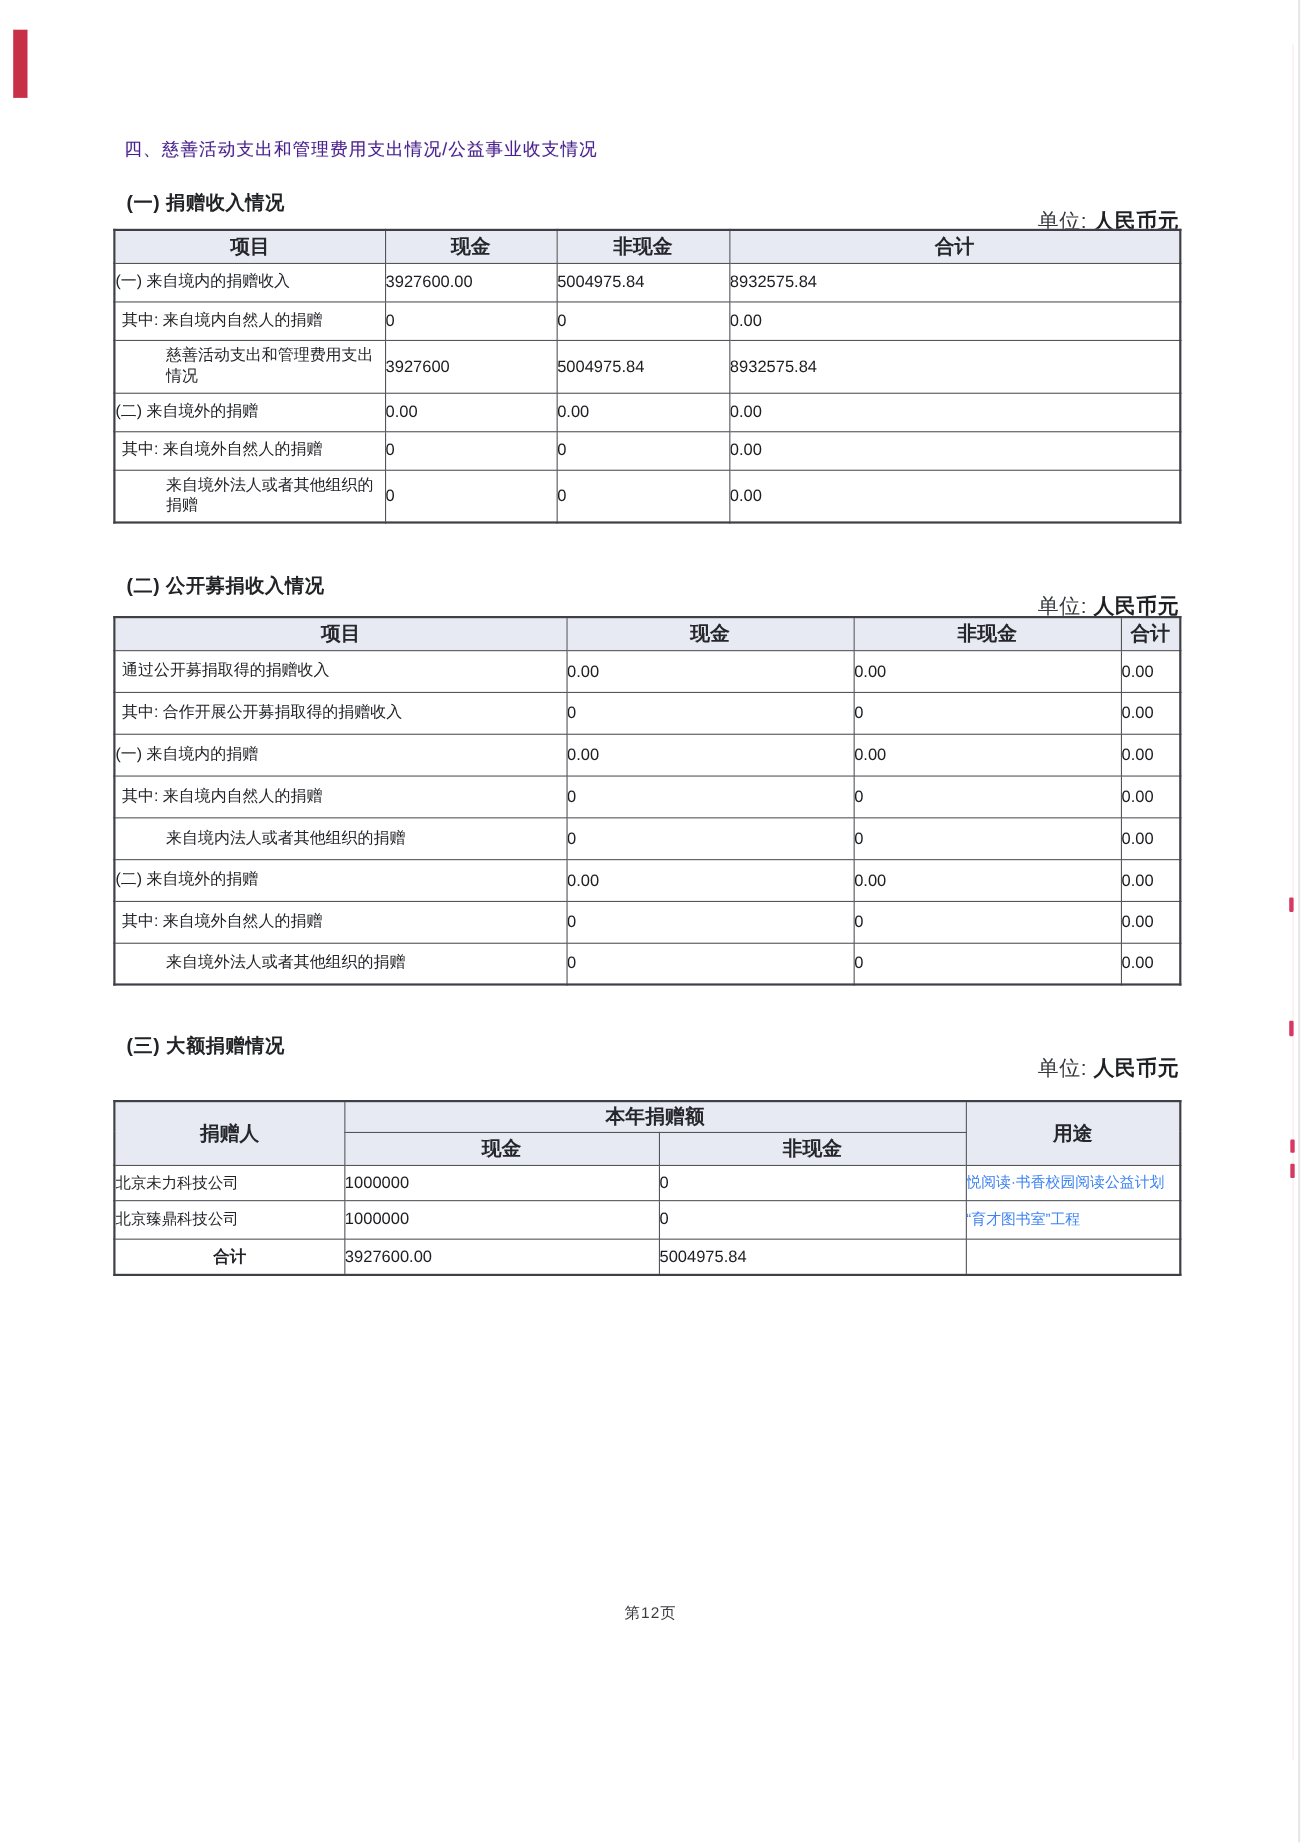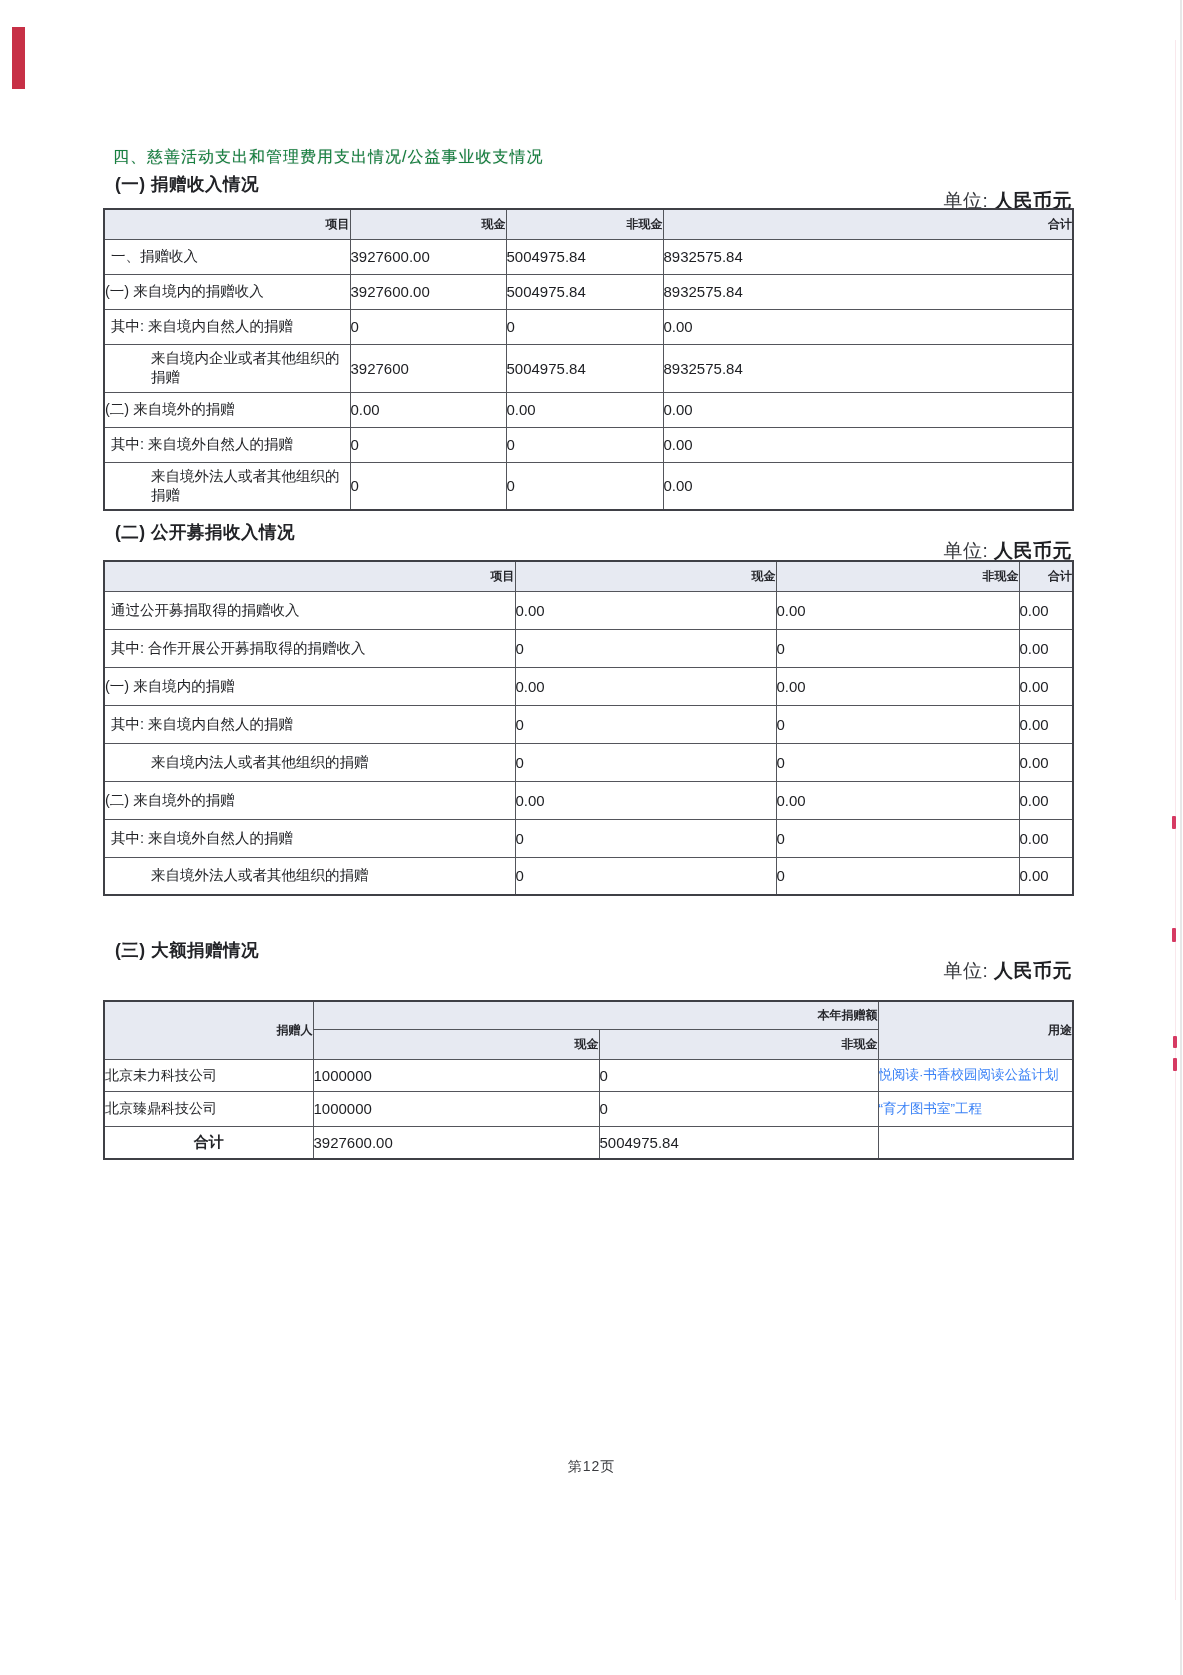--- a/index.html
+++ b/index.html
@@ -3,41 +3,41 @@
 <meta charset="utf-8">
 <style>
   html,body{margin:0;padding:0;background:#ffffff;}
   .sheet{
     position:relative;width:1183px;height:1675px;background:#ffffff;overflow:hidden;
     font-family:"Liberation Sans","DejaVu Sans",sans-serif;color:#232428;
   }
   
   .top-title{
     position:absolute;left:113px;top:126px;font-size:16px;letter-spacing:1px;
-    color:#15803d;text-shadow:0 0 1px rgba(154,160,169,.7);margin-top:21px;
+    color:#4c1d95;text-shadow:0 0 1px rgba(154,160,169,.7);
   }
   .sec-heading{
     position:absolute;left:115px;font-weight:bold;font-size:17.5px;color:#222327;
     letter-spacing:.5px;
   }
   .unit-line{
     position:absolute;right:111px;font-size:19px;color:#35373c;letter-spacing:.5px;
   }
   .unit-line b{color:#1f2024;}
   table.rpt{
     position:absolute;left:103px;border-collapse:collapse;table-layout:fixed;
     border:2px solid #3f4046;background:#fff;
   }
   table.rpt th,table.rpt td{
     border:1px solid #53555b;padding:0;vertical-align:middle;
     overflow:hidden;
   }
   table.rpt th{
-    background:var(--hdr-bg,#e7eaf2);font-weight:bold;font-size:12px;color:#26272c;
-    text-align:right;
+    background:var(--hdr-bg,#e7eaf2);font-weight:bold;font-size:18px;color:#26272c;
+    text-align:center;
   }
   td.lbl{font-size:14.5px;color:#232428;line-height:1.3;}
   td.lbl.ind0{padding-left:6px;}
   td.lbl.ind1{padding-left:0;}
   td.lbl.ind2{padding-left:46px;padding-right:4px;}
   td.val{font-size:15px;color:#1d1e22;padding-left:10px;text-align:left;}
   
   td.donor{font-size:14px;padding-left:8px;}
   td.purpose{font-size:13.5px;padding-left:7px;color:#3b82f6;}
   td.sumlbl{font-weight:bold;font-size:15px;text-align:center;}
@@ -82,39 +82,33 @@
     <thead>
         <tr style="height: 30px;">
           <th>项目</th>
           <th>现金</th>
           <th>非现金</th>
           <th>合计</th>
         </tr>
       </thead>
     <tbody>
         <tr style="height: 35px;">
-          <td class="lbl ind0">一、捐赠收入</td>
-          <td class="val">3927600.00</td>
-          <td class="val">5004975.84</td>
-          <td class="val">8932575.84</td>
-        </tr>
-        <tr style="height: 35px;">
           <td class="lbl ind1">(一) 来自境内的捐赠收入</td>
           <td class="val">3927600.00</td>
           <td class="val">5004975.84</td>
           <td class="val">8932575.84</td>
         </tr>
         <tr style="height: 35px;">
           <td class="lbl ind0">其中: 来自境内自然人的捐赠</td>
           <td class="val">0</td>
           <td class="val">0</td>
           <td class="val">0.00</td>
         </tr>
         <tr style="height: 48px;">
-          <td class="lbl ind2">来自境内企业或者其他组织的捐赠</td>
+          <td class="lbl ind2">慈善活动支出和管理费用支出情况</td>
           <td class="val">3927600</td>
           <td class="val">5004975.84</td>
           <td class="val">8932575.84</td>
         </tr>
         <tr style="height: 35px;">
           <td class="lbl ind1">(二) 来自境外的捐赠</td>
           <td class="val">0.00</td>
           <td class="val">0.00</td>
           <td class="val">0.00</td>
         </tr>

